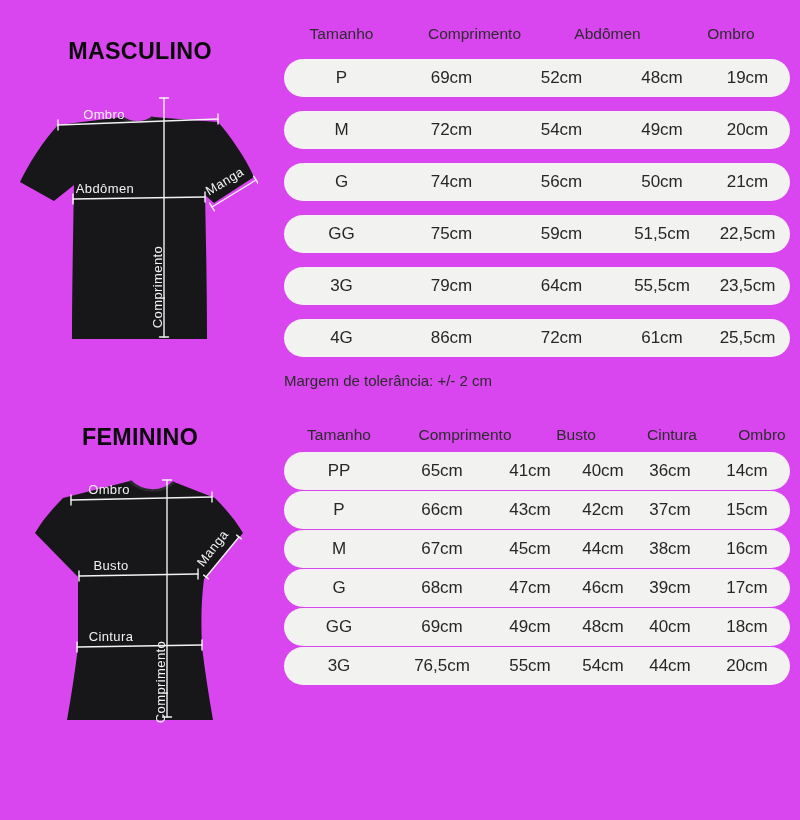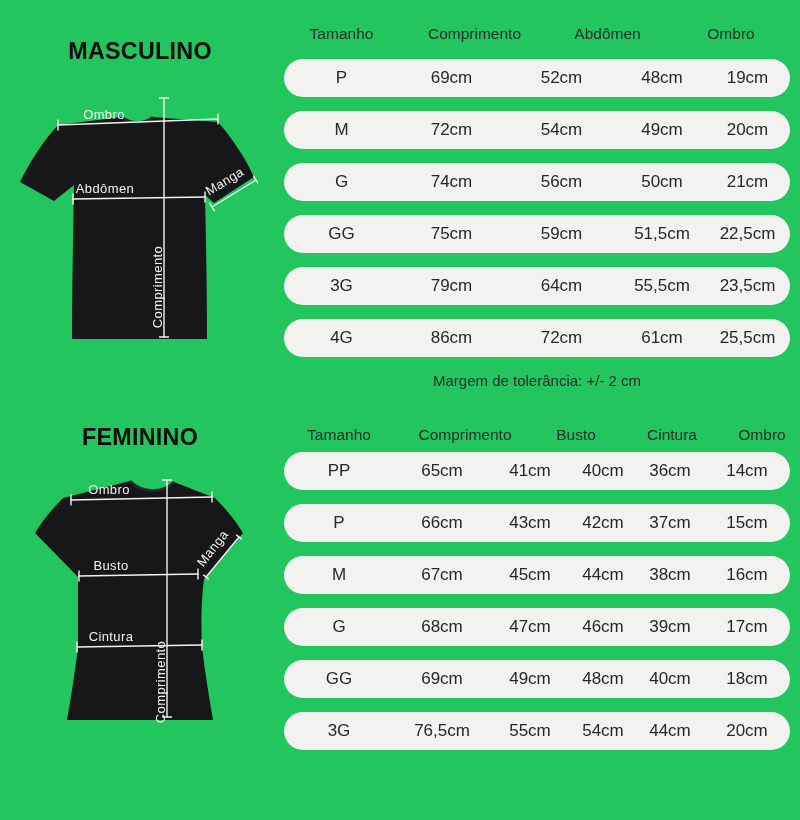--- a/index.html
+++ b/index.html
@@ -1,34 +1,34 @@
 <!DOCTYPE html>
 <html><head>
 <meta charset="utf-8">
 <style>
   html,body{margin:0;padding:0;}
   .canvas{
-    position:relative;width:800px;height:820px;background:#22c55e;
+    position:relative;width:800px;height:820px;background:#d946ef;
     font-family:"Liberation Sans",sans-serif;overflow:hidden;
   }
   .section-title{
     position:absolute;left:30px;width:220px;text-align:center;
     font-size:24px;font-weight:700;letter-spacing:.3px;color:#0c0c0c;
     line-height:26px;transform:scaleX(.97);
   }
   .thead,.rows,.note{position:absolute;left:284px;width:506px;}
   .thead{display:grid;height:22px;align-items:center;gap:23px;}
   .thead span{font-size:15.5px;color:#2c2c2c;text-align:center;}
   .grid-m{grid-template-columns:115px 105px 115px 86px 85px;}
   .grid-f{grid-template-columns:110px 96px 80px 66px 68px 86px;}
   .row{display:grid;height:38px;align-items:center;background:#f2f2f1;border-radius:19px;}
   .rows-m .row{margin-bottom:14px;}
-  .rows-f .row{margin-bottom:14px;}
+  .rows-f .row{margin-bottom:1px;}
   .row span{font-size:17px;color:#272727;text-align:center;}
-  .note{text-align:center;font-size:15px;color:#2b2b2b;line-height:18px;}
+  .note{text-align:left;font-size:15px;color:#2b2b2b;line-height:18px;}
   .shirt{position:absolute;}
   .tee{fill:#17171a;}
   .collar{fill:none;stroke:#2b2b2f;stroke-width:2.5;}
   .mline line{stroke:#f2f2f2;stroke-width:1.4;stroke-linecap:round;}
   .shirt text{fill:#f2f2f2;font-size:13px;font-family:"Liberation Sans",sans-serif;letter-spacing:.4px;}
 </style>
 </head>
 <body>
 
 <div class="canvas">

